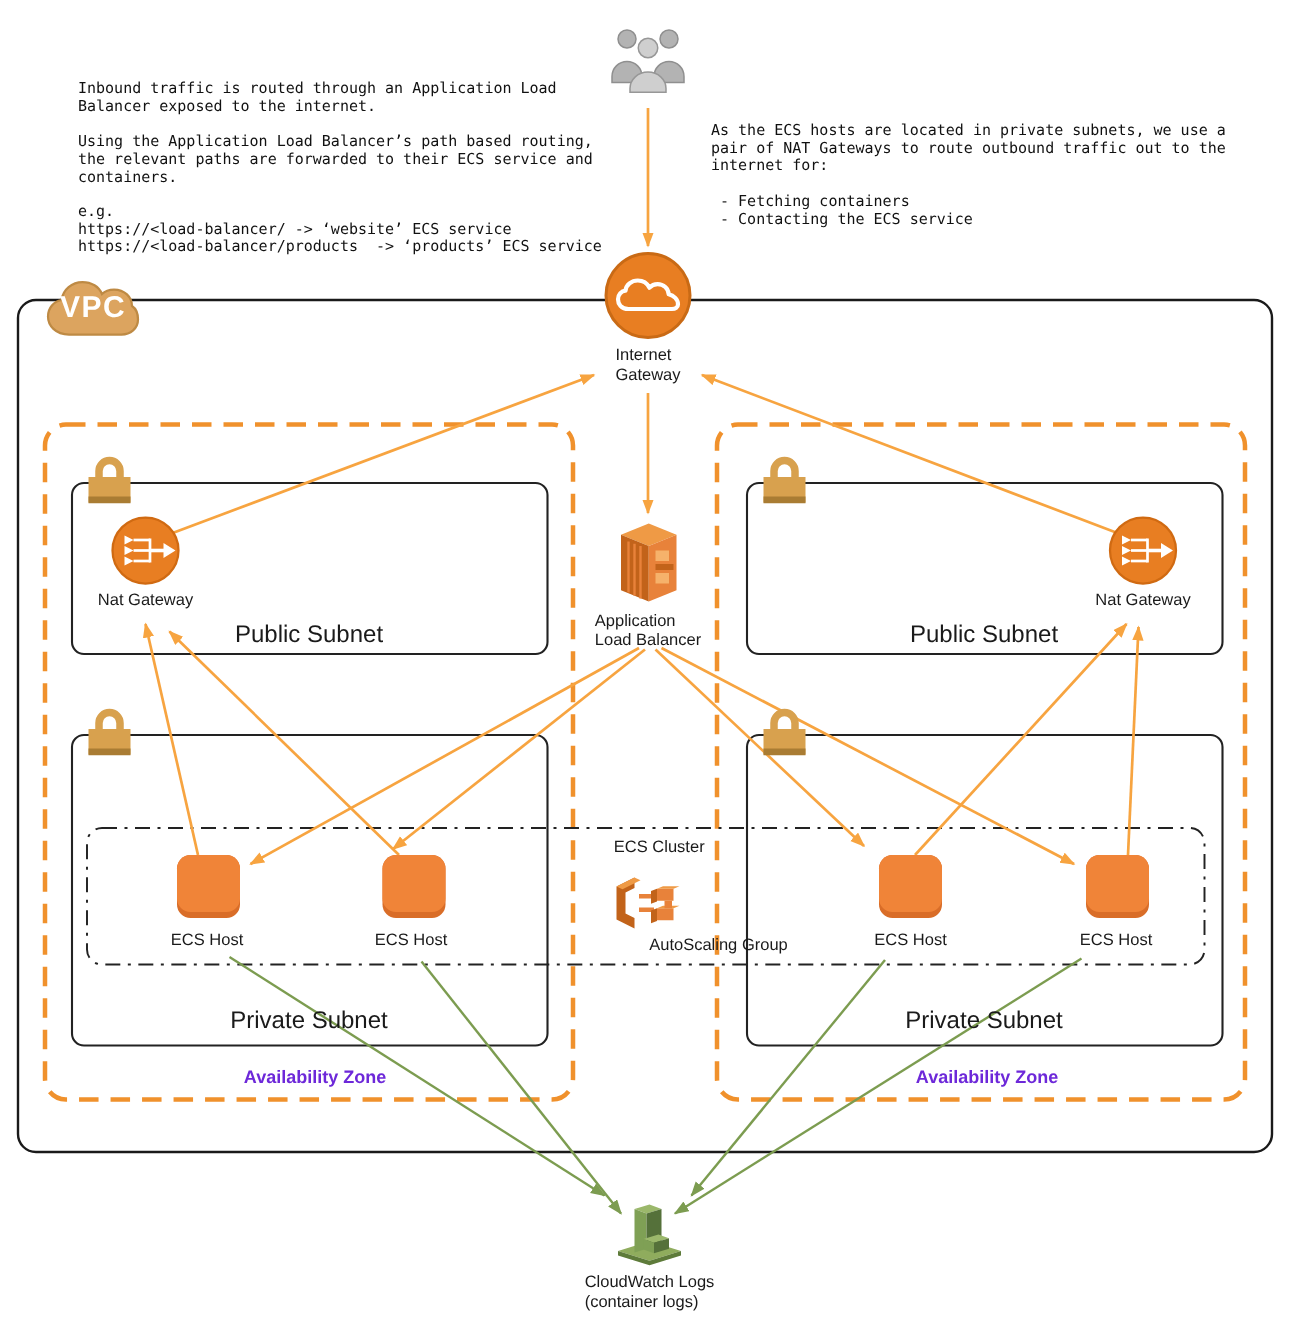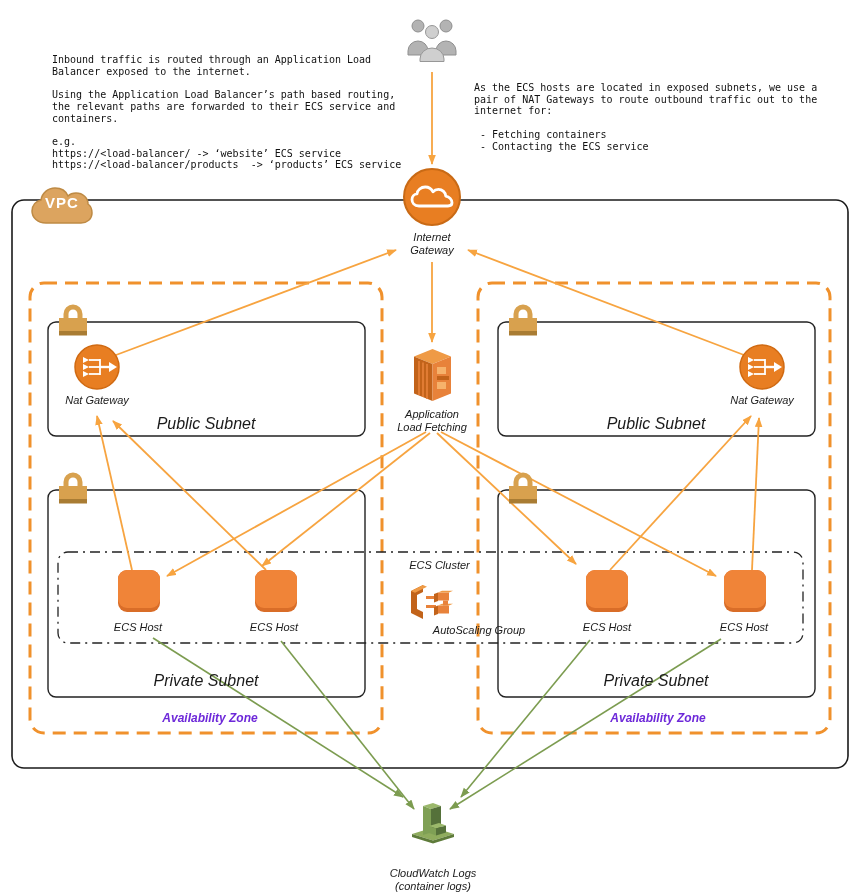--- a/index.html
+++ b/index.html
@@ -1,27 +1,27 @@
 <!DOCTYPE html>
 <html><head>
 <meta charset="utf-8">
 <style>
   html,body{margin:0;padding:0;background:#ffffff;}
   .stage{position:relative;width:860px;height:894px;background:#ffffff;
          font-family:"Liberation Sans",sans-serif;overflow:hidden;}
   .stage svg.wires{position:absolute;left:0;top:0;}
   .mono{position:absolute;font-family:"DejaVu Sans Mono",monospace;font-size:10px;
         line-height:11.7px;white-space:pre;color:#111;}
-  .lbl{position:absolute;transform:translateX(-50%);text-align:center;
-       white-space:pre-line;font-size:11px;line-height:13px;color:#1a1a1a;font-style:italic;}
+  .lbl{position:absolute;transform:translateX(-50%);
+       white-space:pre-line;font-size:11px;line-height:13px;color:#1a1a1a;}
   .lbl.subnet{font-size:16px;}
   .lbl.az{font-size:12px;font-weight:bold;color:#6d28d9;}
   .vpc-badge{position:absolute;left:30px;top:183px;width:64px;height:44px;}
   .vpc-badge .vpc-text{position:absolute;left:0;top:11px;width:64px;text-align:center;
-       color:#fff;font-weight:bold;font-size:15px;letter-spacing:1px;}
+       color:#fff;font-weight:bold;font-size:20px;letter-spacing:1px;}
 </style>
 </head>
 <body>
 
 <div class="stage">
 
   <svg class="wires" width="860" height="894" viewBox="0 0 860 894">
     <defs>
       <marker id="oarrow" markerUnits="userSpaceOnUse" markerWidth="12" markerHeight="10" refX="9" refY="3.8" orient="auto">
         <path d="M0,0 L10,3.8 L0,7.6 Z" fill="#F7A440"></path>
@@ -190,40 +190,40 @@
   <div class="mono" style="left:52px;top:54px;">Inbound traffic is routed through an Application Load
 Balancer exposed to the internet.
 
 Using the Application Load Balancer’s path based routing,
 the relevant paths are forwarded to their ECS service and
 containers.
 
 e.g.
 https://&lt;load-balancer/ -&gt; ‘website’ ECS service
 https://&lt;load-balancer/products  -&gt; ‘products’ ECS service</div>
-  <div class="mono" style="left:474px;top:82px;">As the ECS hosts are located in exposed subnets, we use a
+  <div class="mono" style="left:474px;top:82px;">As the ECS hosts are located in private subnets, we use a
 pair of NAT Gateways to route outbound traffic out to the
 internet for:
 
  - Fetching containers
  - Contacting the ECS service</div>
 
   <div class="vpc-badge">
     <svg width="64" height="44" viewBox="0 0 64 44">
       <path d="M16,40 C7,40 2,34 2,28 C2,22 6,18 11,17 C12,10 18,5 25,5
                C31,5 36,8 38,13 C40,11 43,10 46,10 C53,10 58,15 58,21
                C61,23 62,26 62,30 C62,36 57,40 51,40 Z" fill="#DCA45F" stroke="#BE8A44" stroke-width="1.5"></path>
     </svg>
     <span class="vpc-text">VPC</span>
   </div>
 
   <div class="lbl" style="left:432px;top:231px;">Internet
 Gateway</div>
   <div class="lbl" style="left:432px;top:408px;">Application
-Load Fetching</div>
+Load Balancer</div>
 
   <div class="lbl" style="left:97px;top:394px;">Nat Gateway</div>
   <div class="lbl" style="left:762px;top:394px;">Nat Gateway</div>
 
   <div class="lbl subnet" style="left:206px;top:417px;">Public Subnet</div>
   <div class="lbl subnet" style="left:656px;top:417px;">Public Subnet</div>
 
   <div class="lbl subnet" style="left:206px;top:674px;">Private Subnet</div>
   <div class="lbl subnet" style="left:656px;top:674px;">Private Subnet</div>
 
@@ -231,15 +231,15 @@
   <div class="lbl az" style="left:658px;top:712px;">Availability Zone</div>
 
   <div class="lbl" style="left:432px;top:559px;padding-left:15px;">ECS Cluster</div>
   <div class="lbl" style="left:432px;top:624px;margin-left:47px;">AutoScaling Group</div>
 
   <div class="lbl" style="left:138px;top:621px;">ECS Host</div>
   <div class="lbl" style="left:274px;top:621px;">ECS Host</div>
   <div class="lbl" style="left:607px;top:621px;">ECS Host</div>
   <div class="lbl" style="left:744px;top:621px;">ECS Host</div>
 
-  <div class="lbl" style="left:433px;top:867px;">CloudWatch Logs
+  <div class="lbl" style="left:433px;top:849px;">CloudWatch Logs
 (container logs)</div>
 </div>
 
 </body></html>

